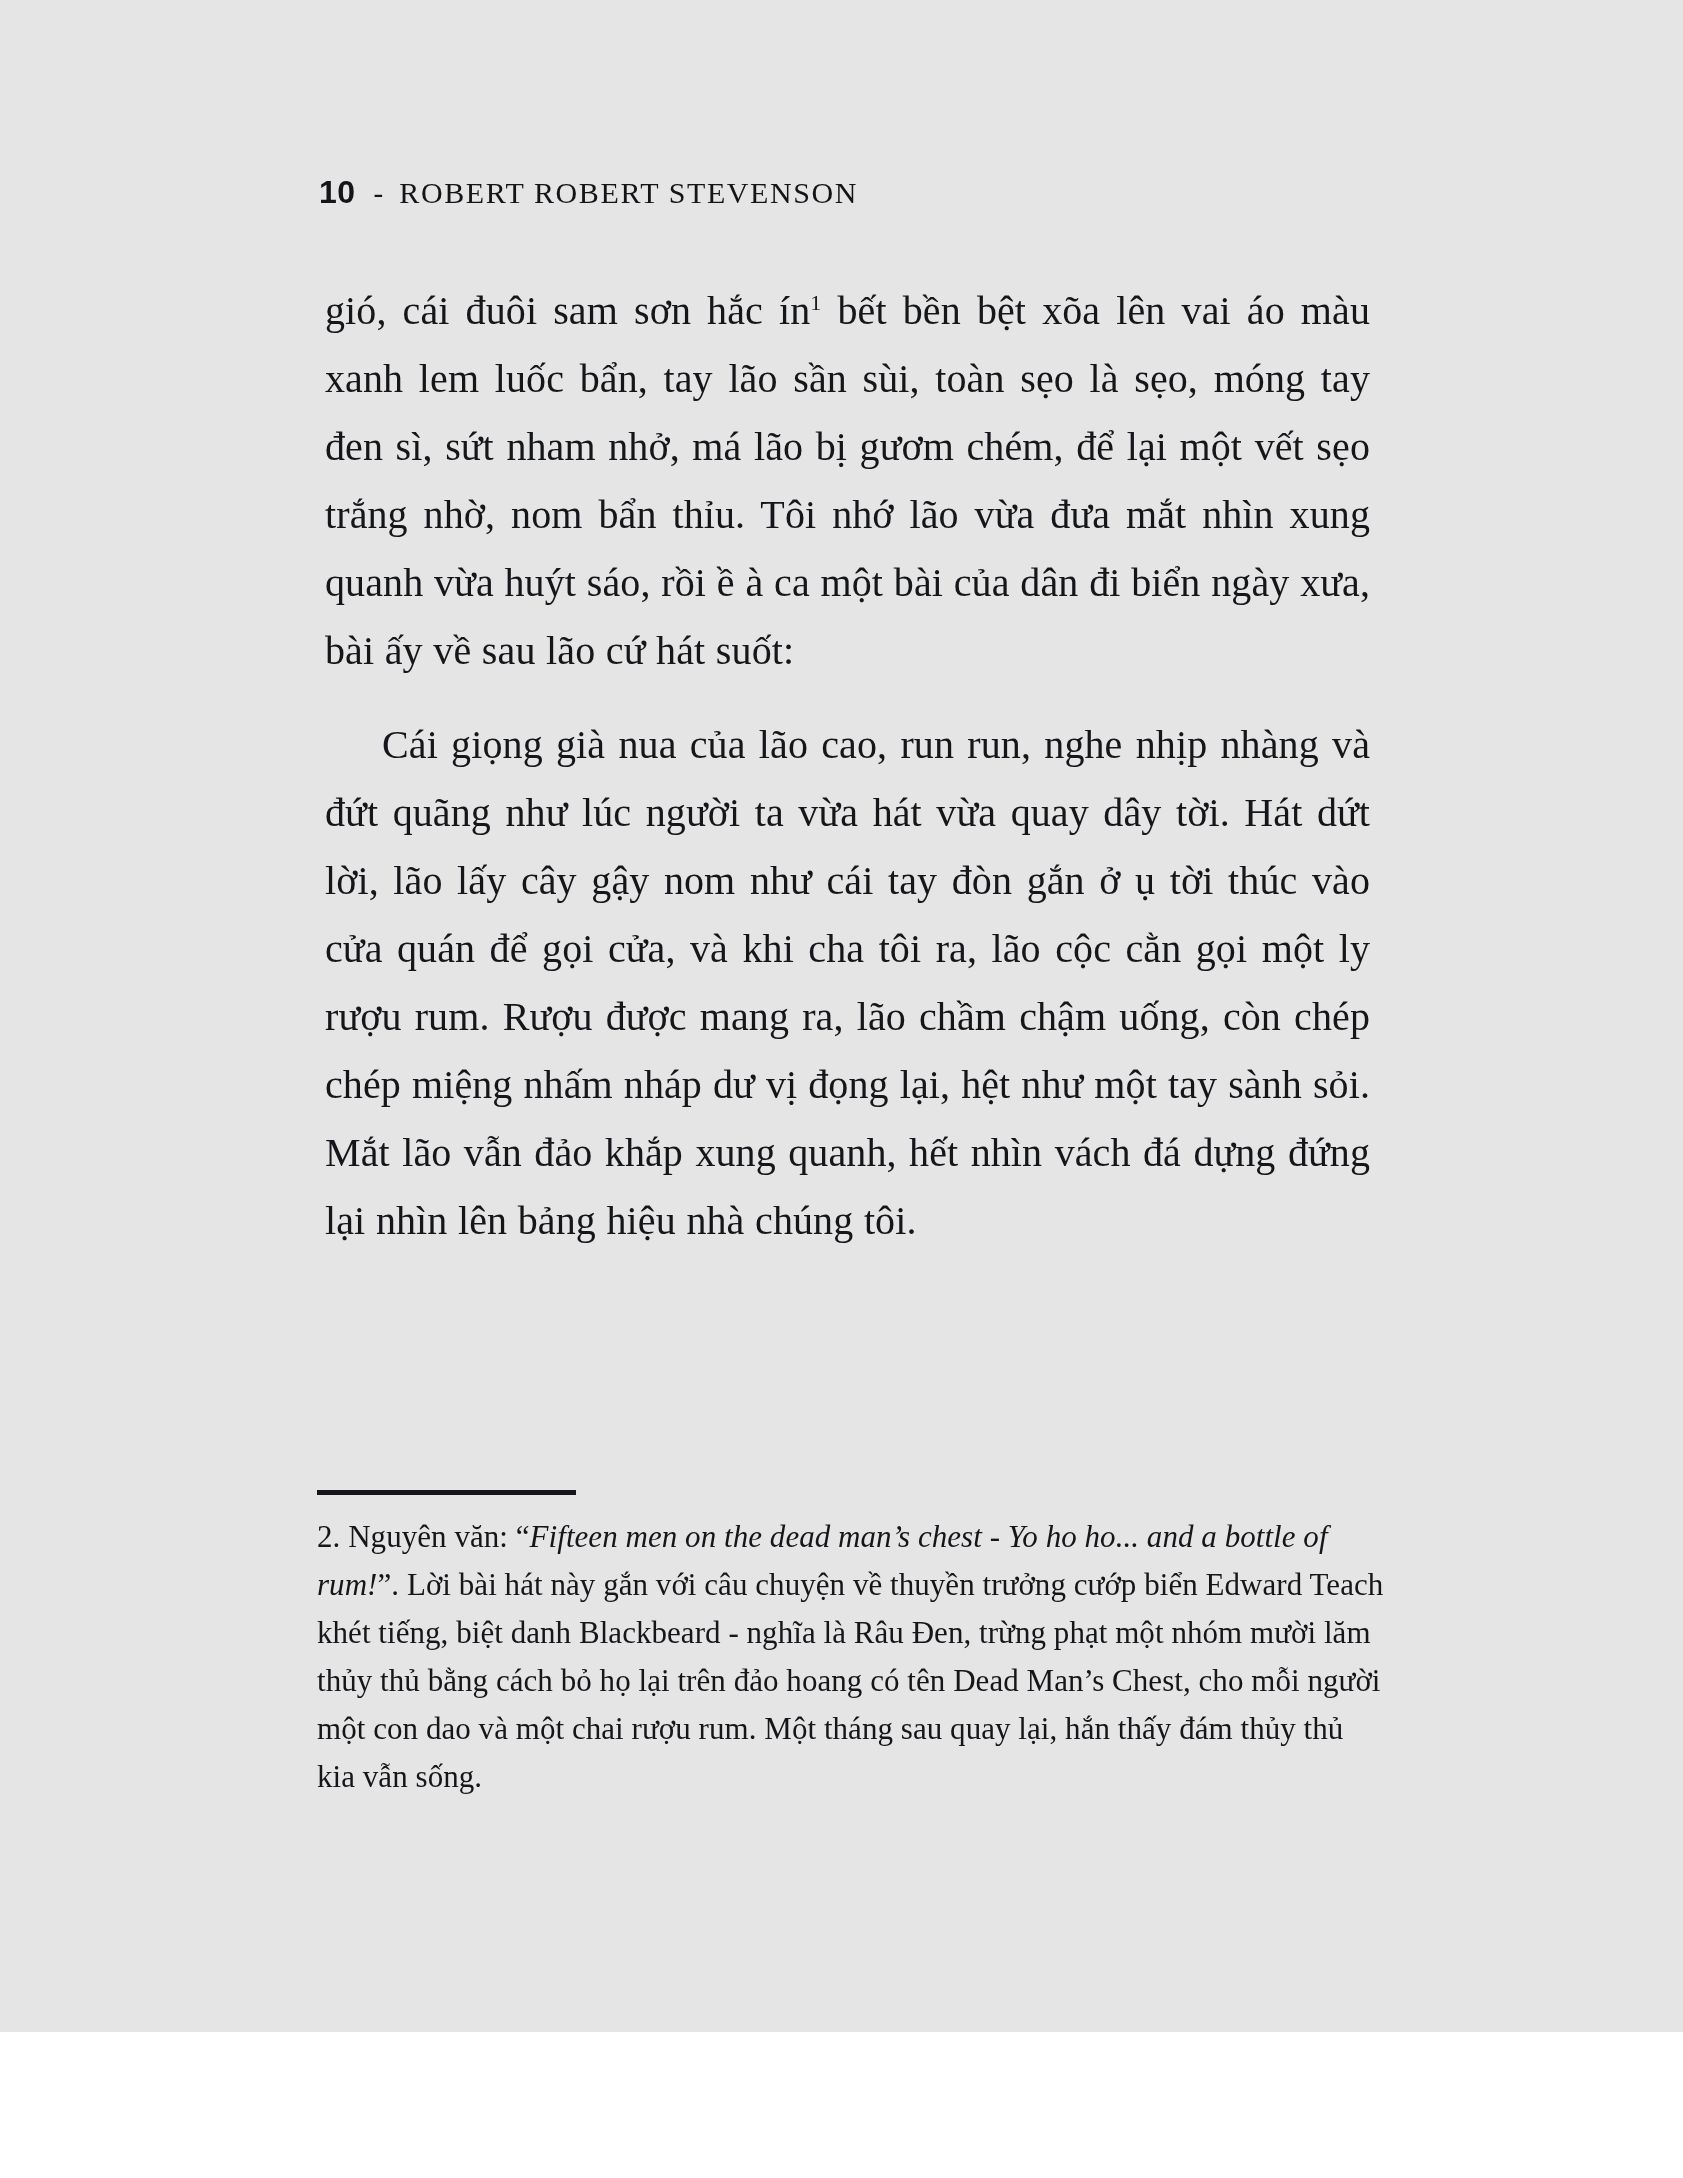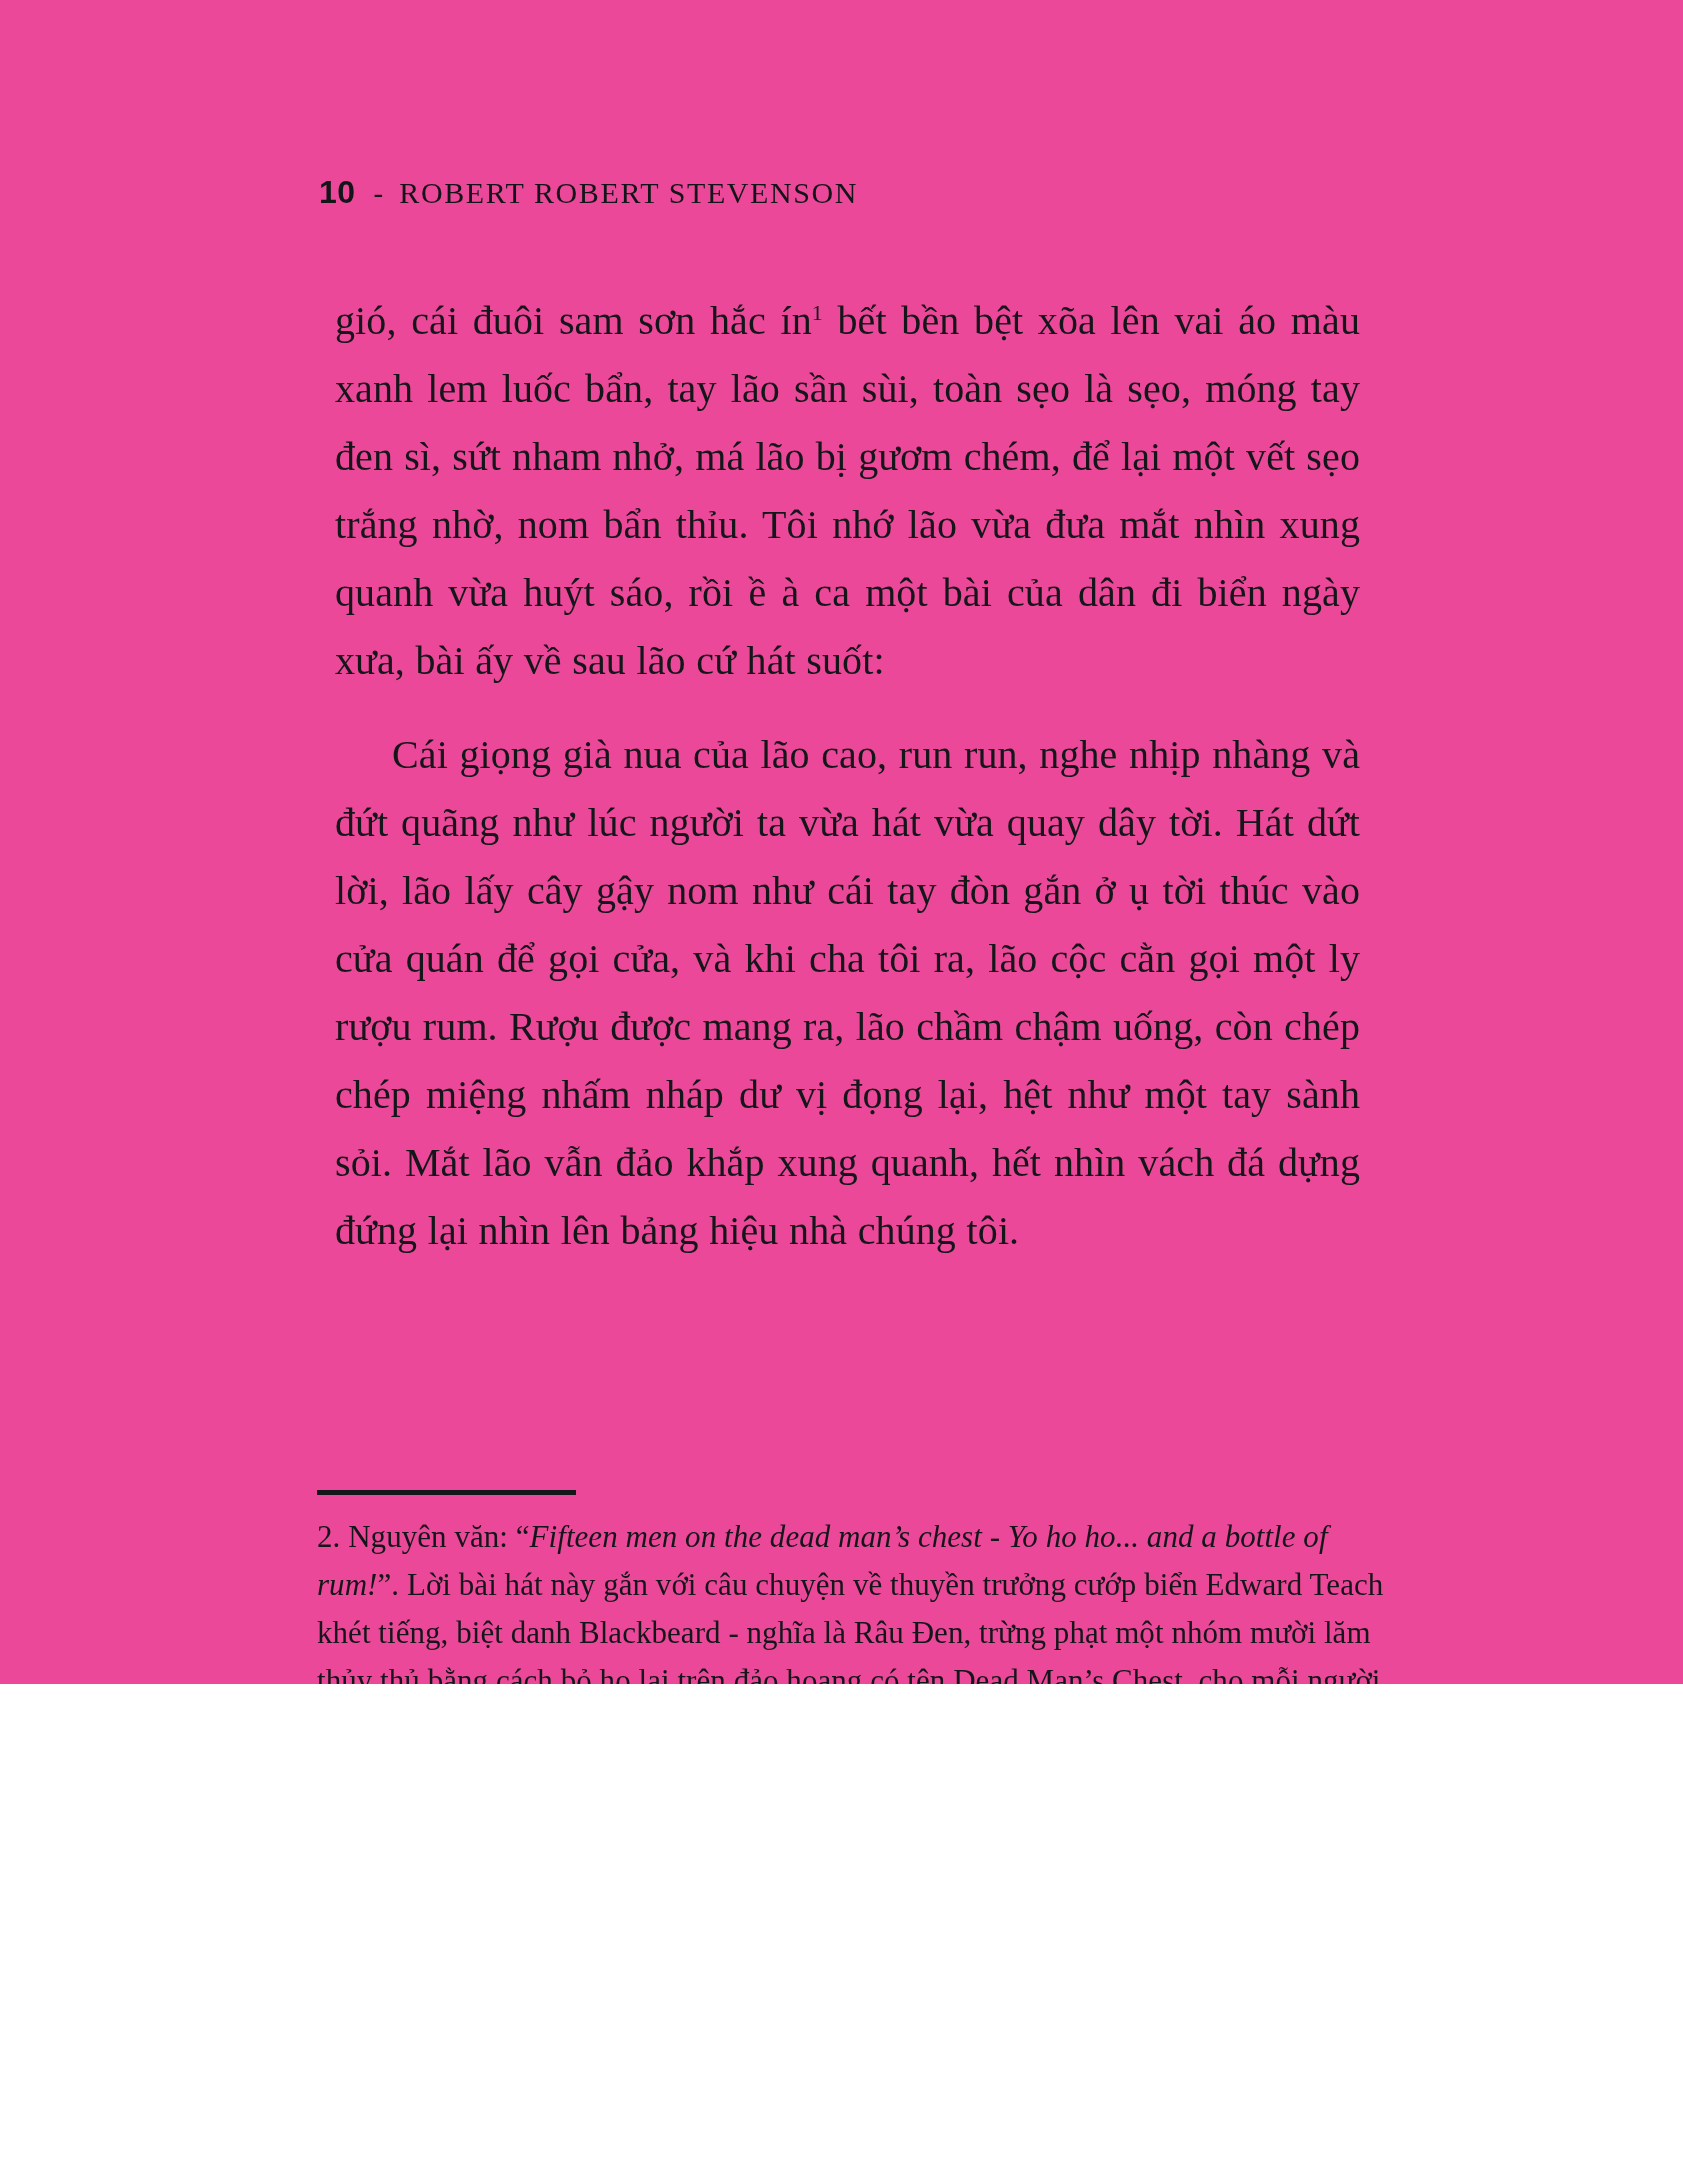--- a/index.html
+++ b/index.html
@@ -5,22 +5,22 @@
 <style>
   html, body {
     margin: 0;
     padding: 0;
     background: #ffffff;
   }
 
   .page {
     position: relative;
     width: 1683px;
-    height: 1684px;
-    background: #ec4899;
+    height: 2032px;
+    background: #e5e5e5;
     overflow: hidden;
     font-family: "Liberation Serif", "DejaVu Serif", serif;
     color: #15161a;
     box-sizing: border-box;
   }
 
   
   .running-head {
     position: absolute;
     left: 319px;
@@ -53,21 +53,21 @@
     left: 317px;
     top: 269px;
     width: 1061px;
   }
 
   .para {
     font-size: 40px;
     line-height: 68px;
     text-align: justify;
     text-align-last: left;
-    margin: 18px;
+    margin: 8px;
     letter-spacing: 0.1px;
     word-spacing: 0.5px;
   }
   .para.indent {
     text-indent: 57px;
   }
 
   .para sup {
     font-size: 0.55em;
     vertical-align: super;

